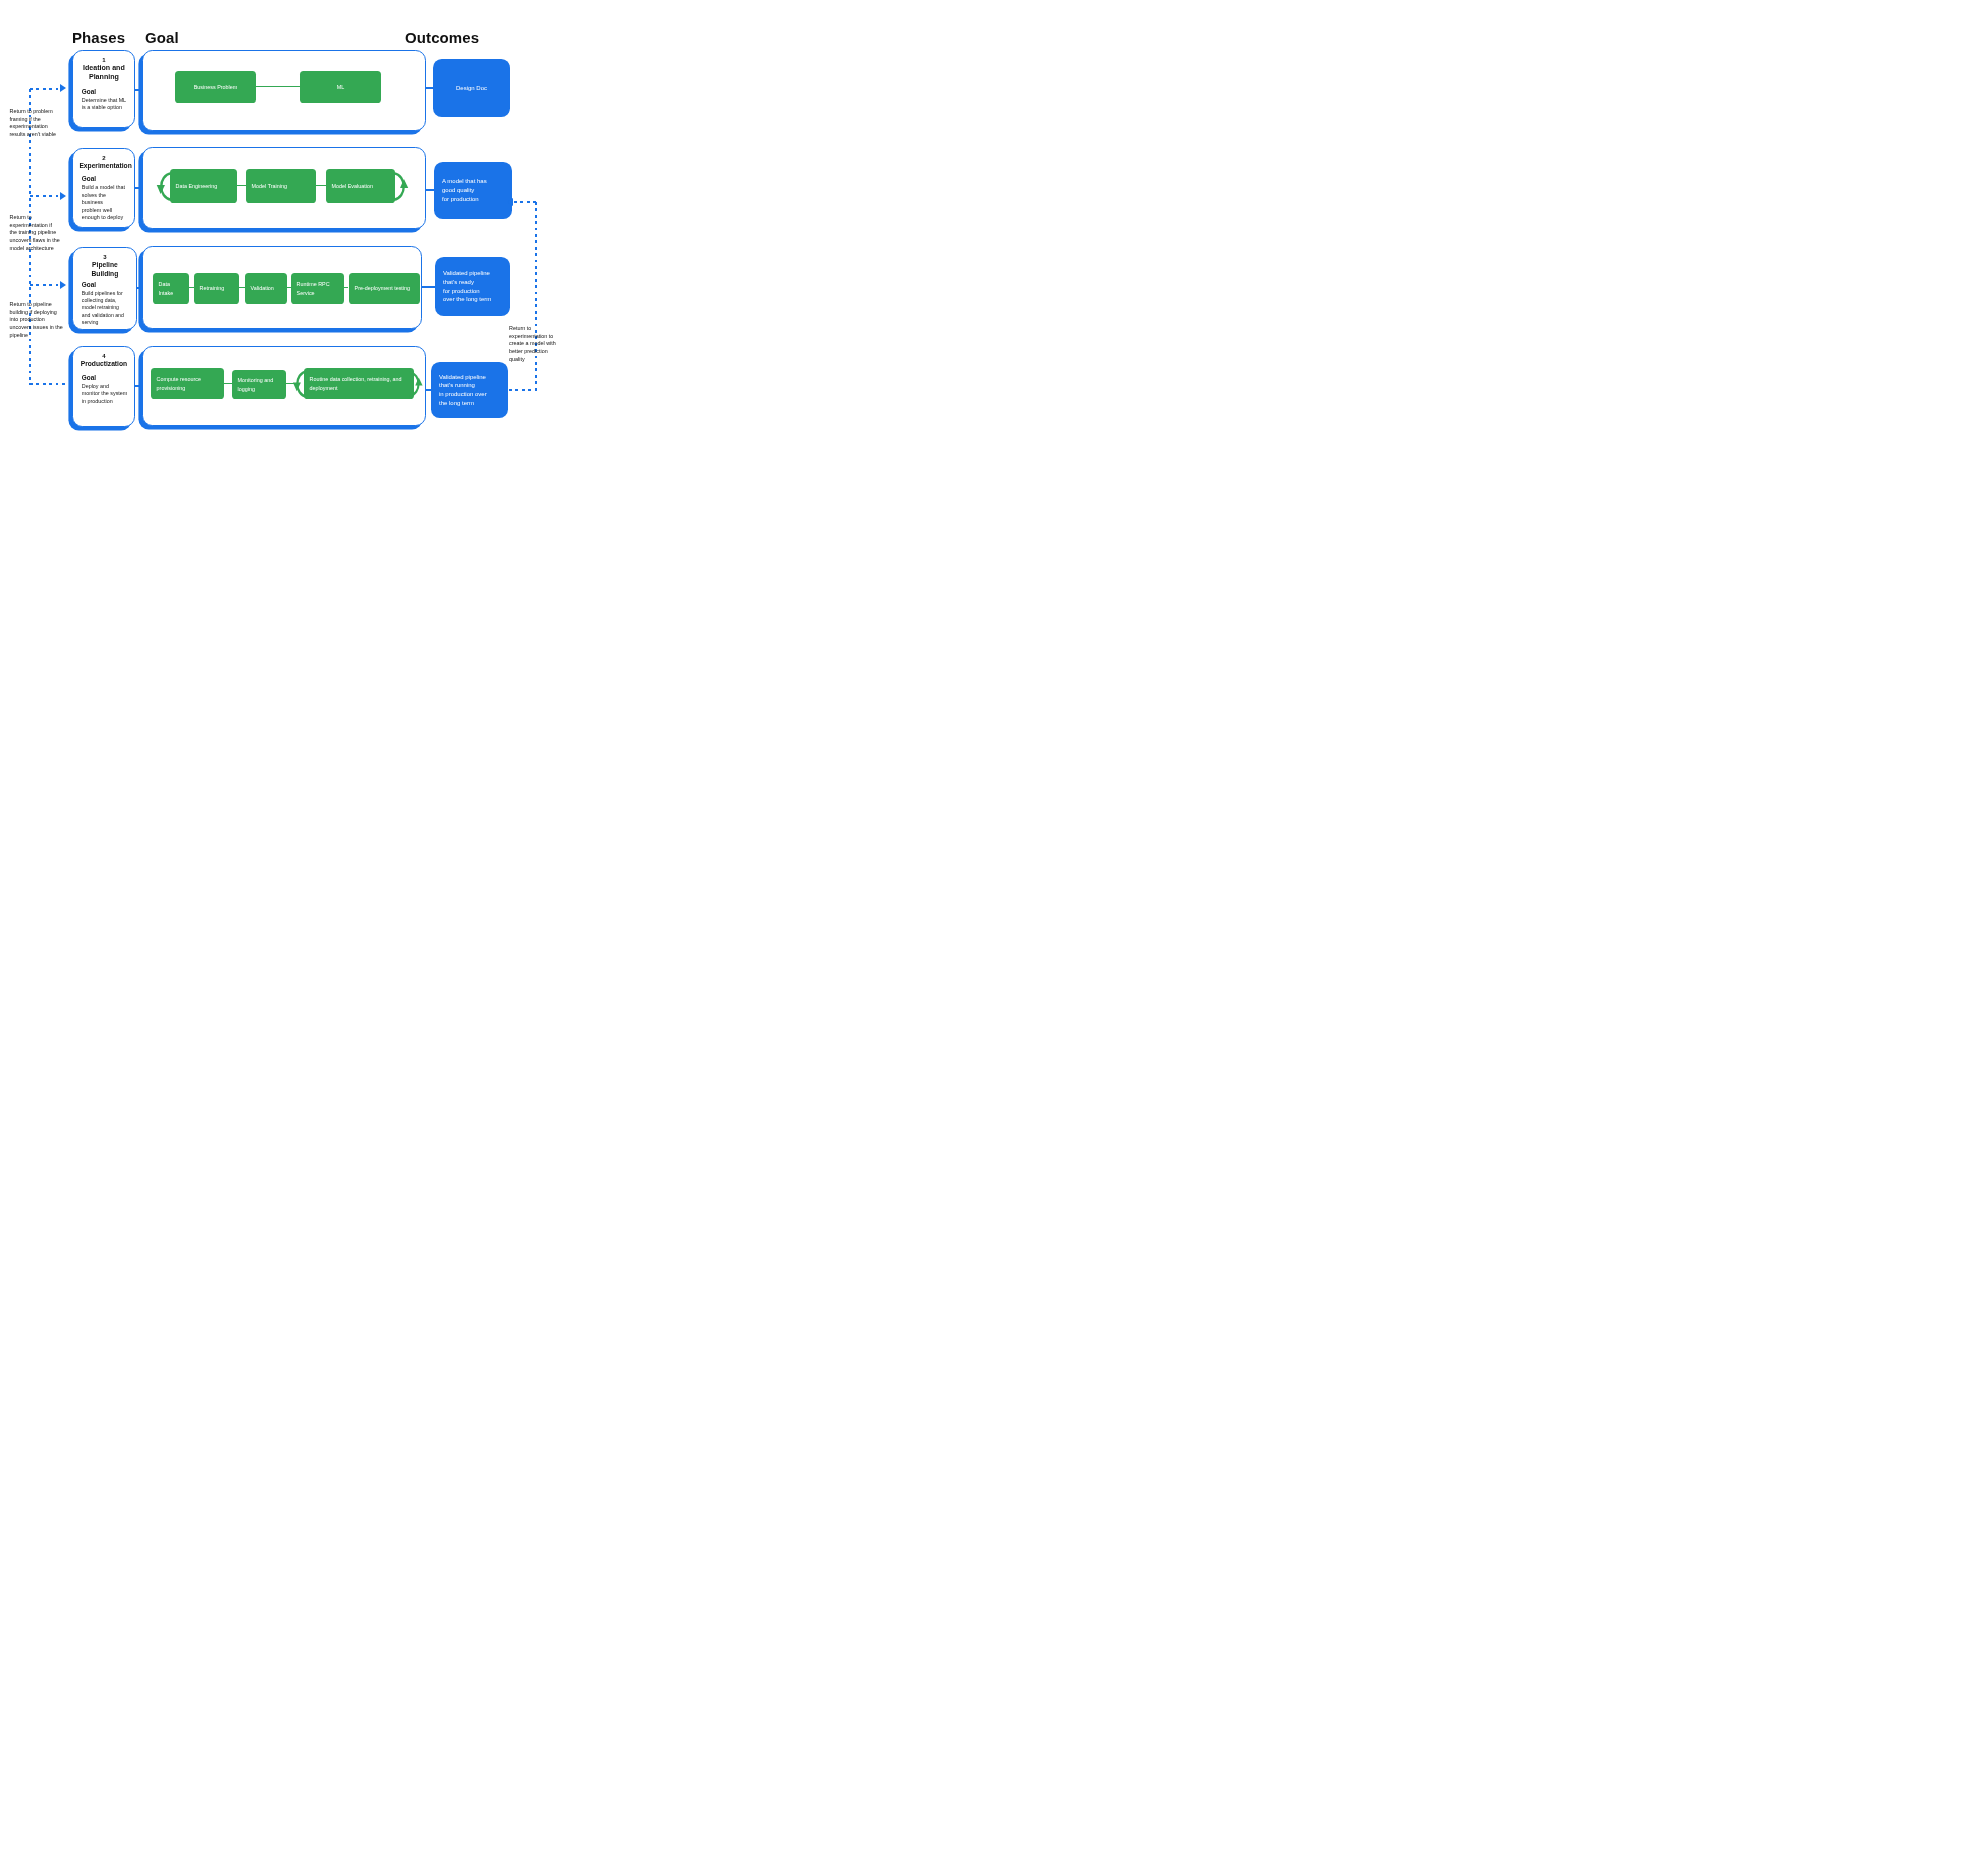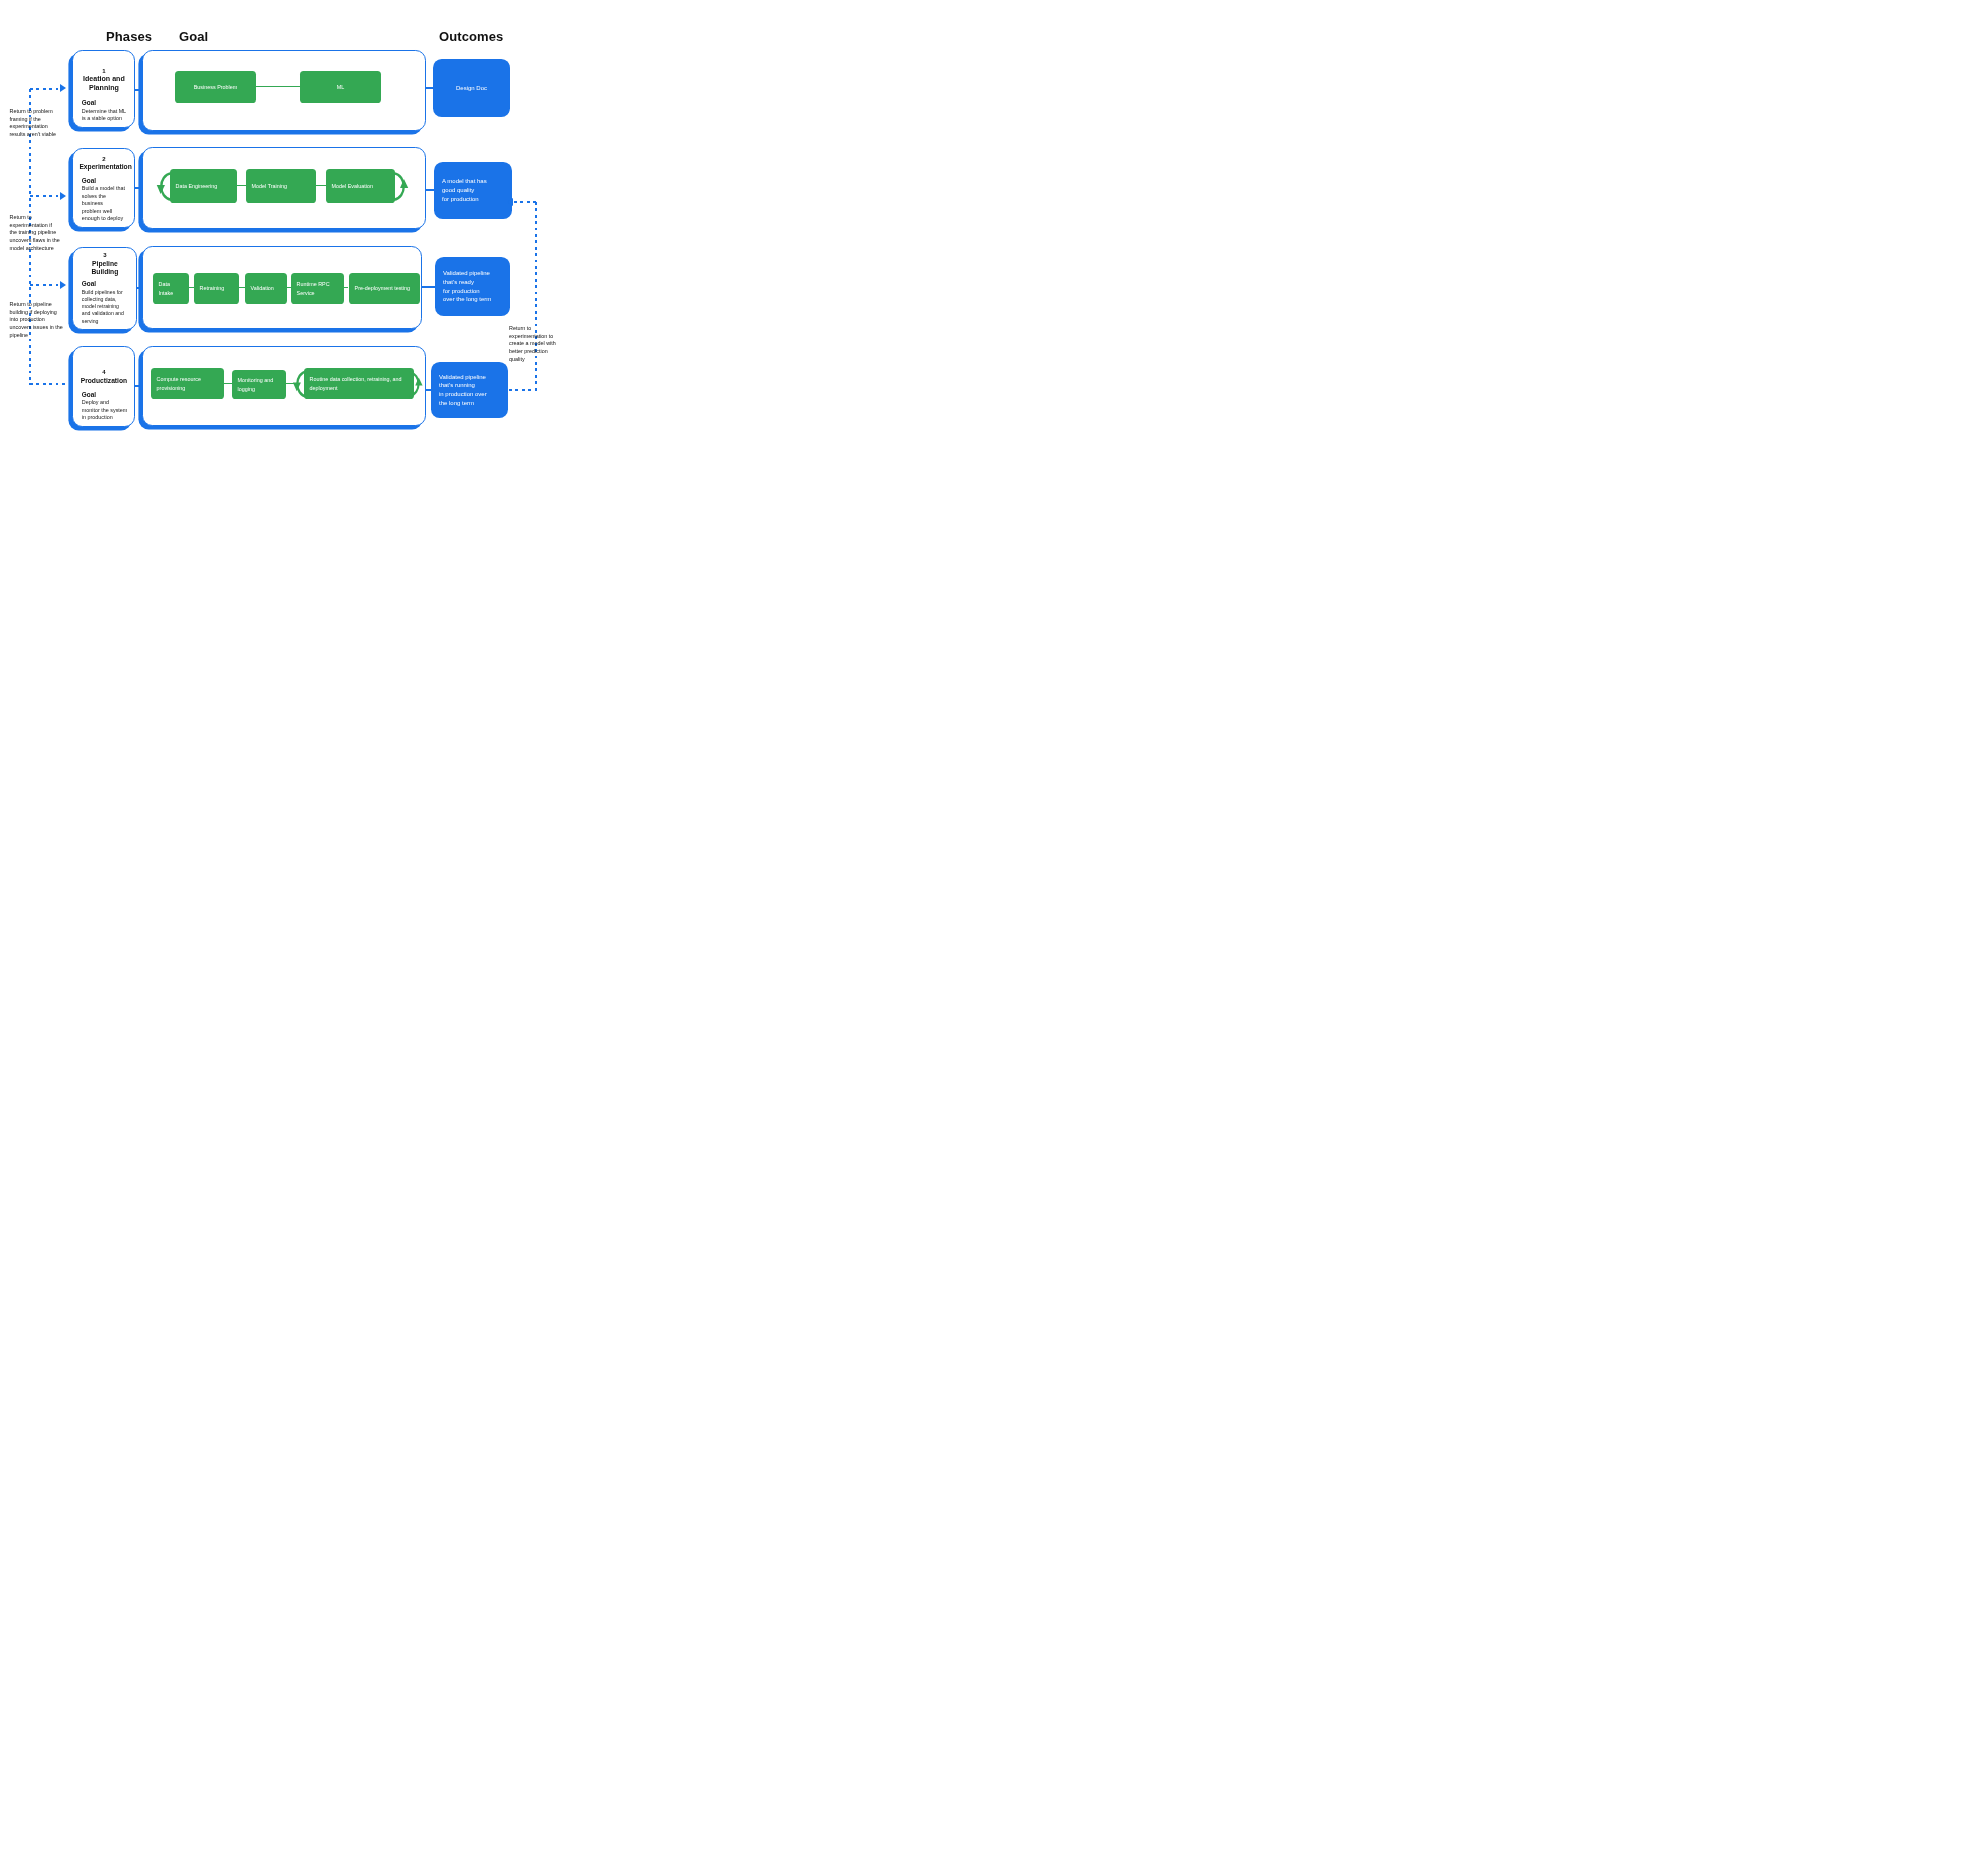--- a/index.html
+++ b/index.html
@@ -1,24 +1,24 @@
 <!DOCTYPE html>
 <html style="font-size:6.4px"><head>
 <meta charset="utf-8">
 <style>
   html,body{margin:0;padding:0;background:#ffffff;}
   body{font-family:"Liberation Sans", sans-serif;color:#111;}
   #canvas{position:relative;width:563px;height:464px;background:#fff;overflow:hidden;}
   .abs{position:absolute;}
-  .hdr{font-size:13px;font-weight:700;color:#111;letter-spacing:0.1px;margin-left:34px;}
+  .hdr{font-size:15px;font-weight:700;color:#111;letter-spacing:0.1px;}
   
   .phase-box{
     background:#fff;border:1.6px solid #1A73E8;border-radius:10.3px;
     box-shadow:-3.6px 3.6px 0 0 #1A73E8;box-sizing:border-box;
-    display:flex;flex-direction:column;align-items:stretch;padding:4.8px 5.6px 4px 6.4px;justify-content:flex-end;
+    display:flex;flex-direction:column;align-items:stretch;padding:4.8px 5.6px 4px 6.4px;
   }
   .phase-num{font-size:6px;font-weight:700;text-align:center;margin-top:0.8px;}
   .phase-title{font-size:7.1px;font-weight:700;text-align:center;line-height:1.25;margin-top:1.6px;white-space:pre-line;}
   .goal-wrap{margin-top:6.4px;padding-left:2.4px;}
   .goal-label{font-size:6.4px;font-weight:700;}
   .goal-text{font-size:5.4px;line-height:1.4;margin-top:1.6px;white-space:pre-line;color:#1b1b1b;}
   
   .tasks-box{
     background:#fff;border:1.6px solid #1A73E8;border-radius:10.3px;
     box-shadow:-3.6px 3.6px 0 0 #1A73E8;box-sizing:border-box;

